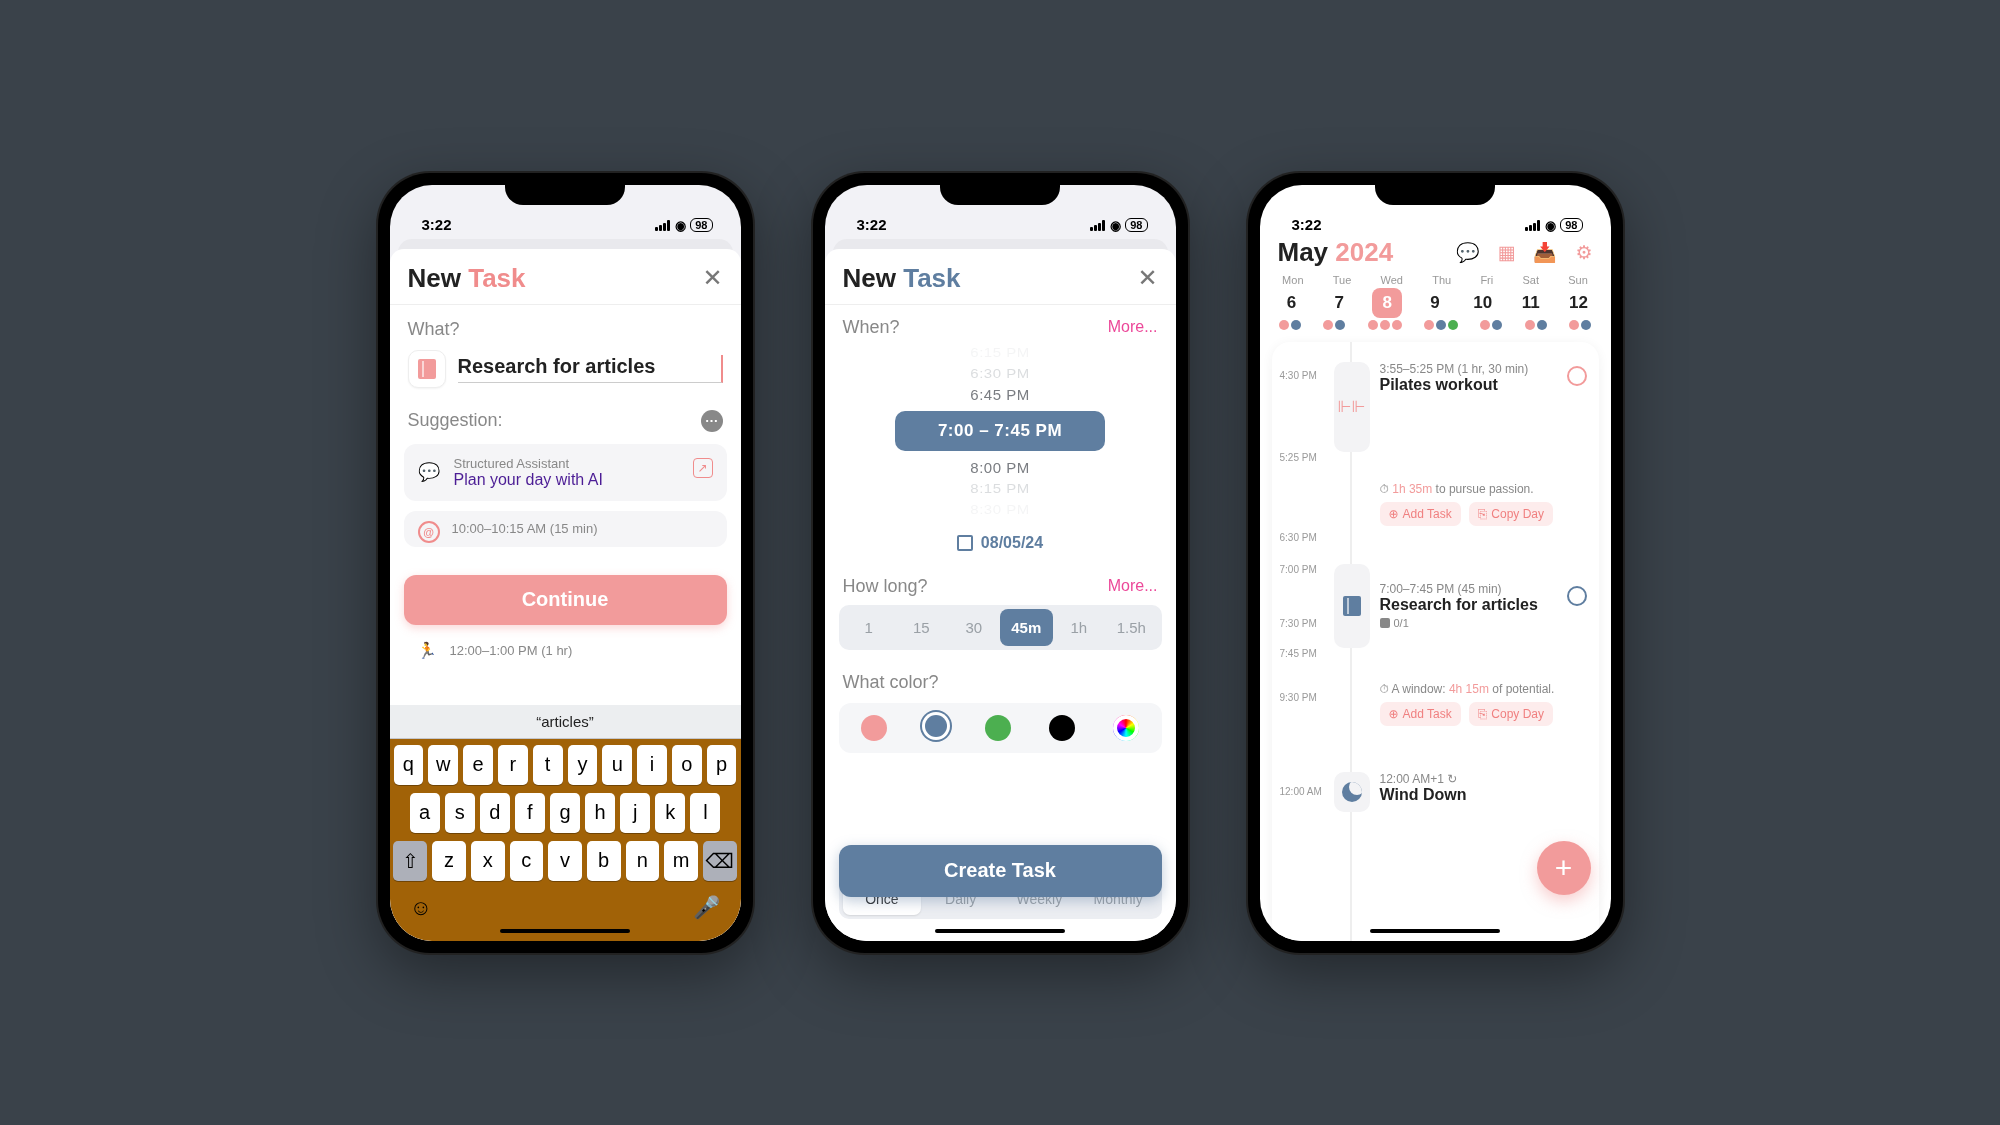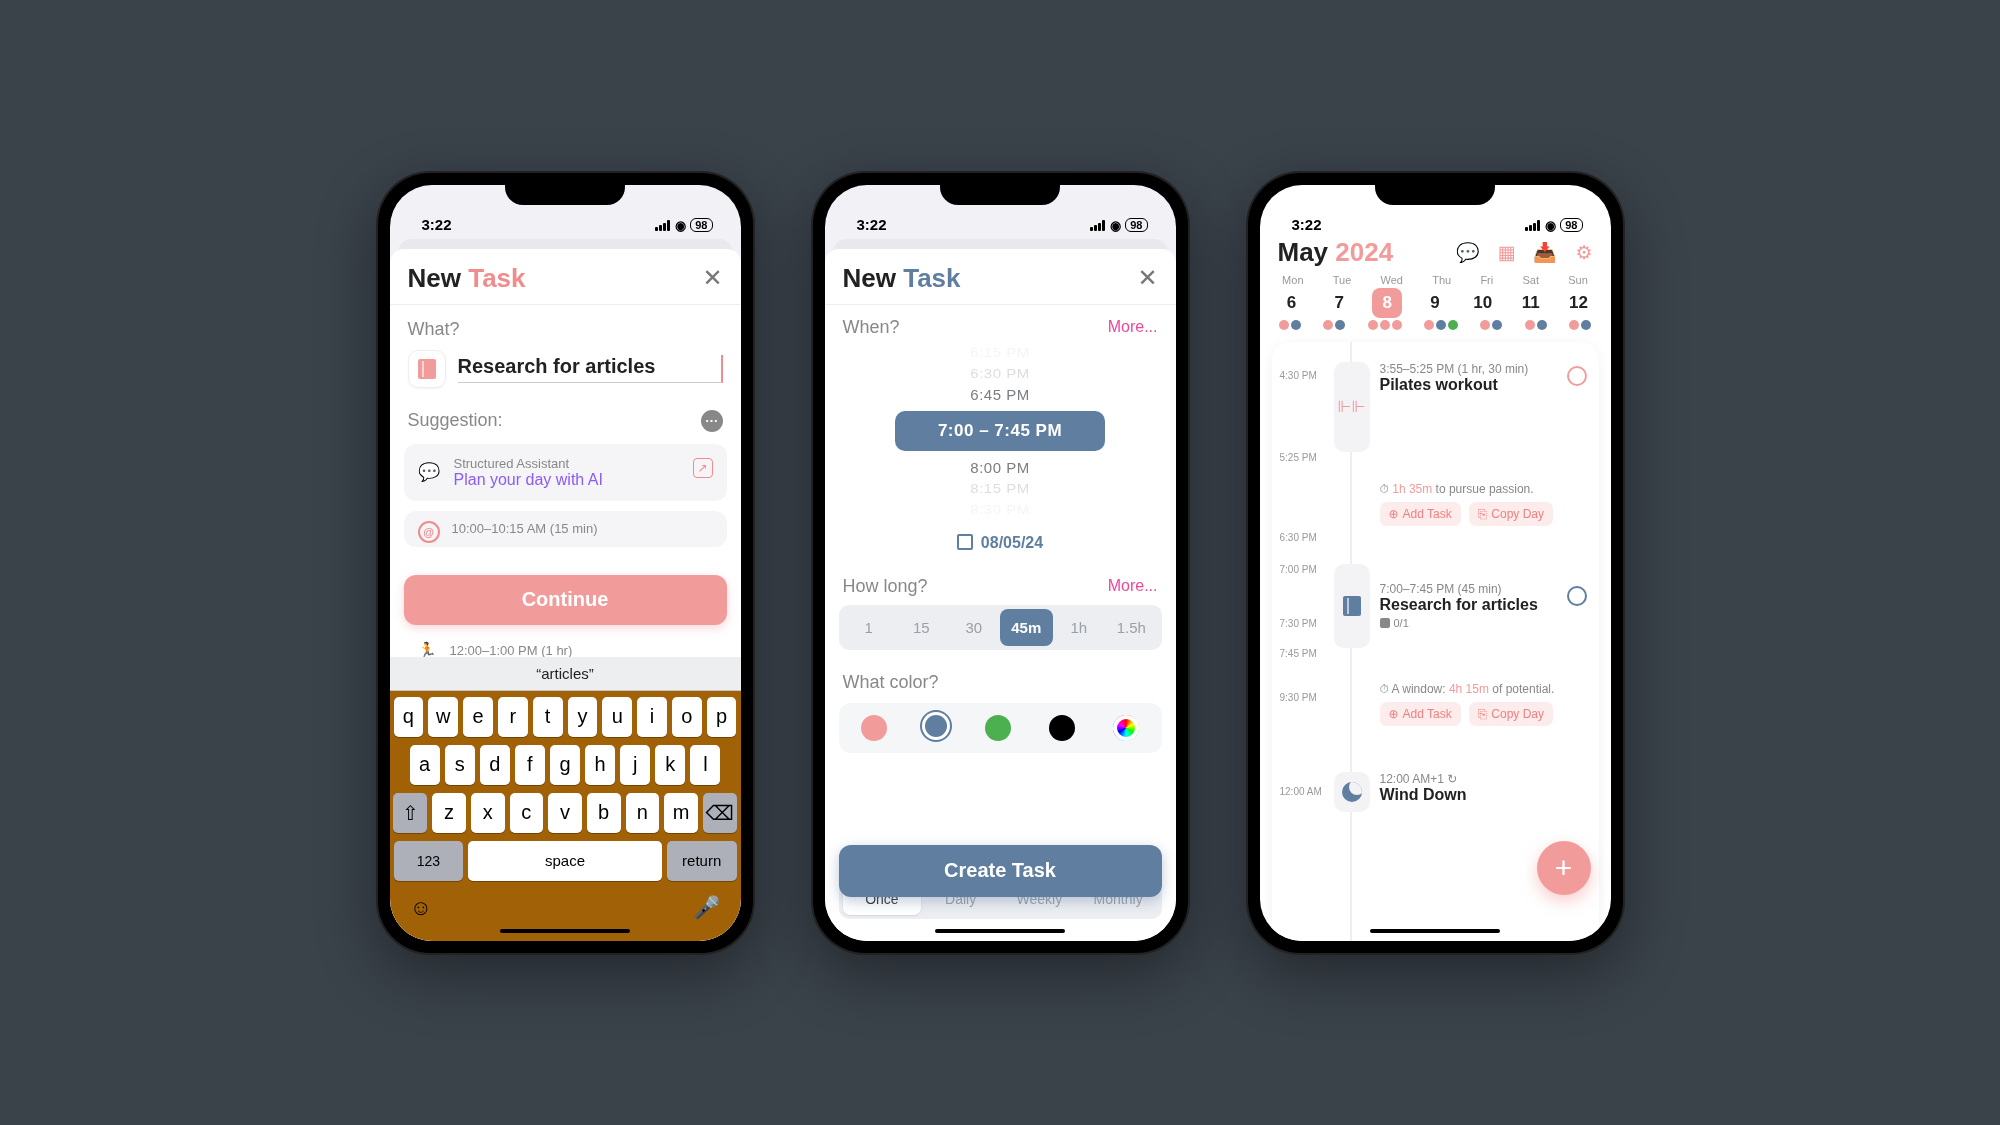--- a/index.html
+++ b/index.html
@@ -100,21 +100,21 @@
   }
   .cursor-mark { border-right:2px solid #f08c8c; }
   .sugg-row { display:flex; justify-content:space-between; align-items:center; padding:18px 18px 6px 18px; }
   .ellipsis-dot { width:22px; height:22px; background:#888; border-radius:50%; display:flex; align-items:center; justify-content:center; color:#fff; font-size:13px; font-weight:700; }
   .sugg-card {
     margin:6px 14px; background:#f5f5f7; border-radius:12px;
     padding:12px 14px; display:flex; align-items:center; gap:12px; position:relative;
   }
   .sugg-icon { width:24px; height:24px; display:flex; align-items:center; justify-content:center; color:#f08c8c; font-size:18px; }
   .sugg-sub { font-size:13px; color:#888; }
-  .sugg-main { font-size:16px; font-weight:500; color:#8b5cf6; }
+  .sugg-main { font-size:16px; font-weight:500; color:#4c1d95; }
   .open-arrow { position:absolute; right:14px; top:14px; width:20px; height:20px; border:1.5px solid #f08c8c; border-radius:4px; display:flex; align-items:center; justify-content:center; color:#f08c8c; font-size:12px; }
   .faded-card {
     margin:4px 14px; background:#f5f5f7; border-radius:12px;
     padding:10px 14px 4px 14px; display:flex; align-items:flex-start; gap:12px;
   }
   .faded-time { font-size:13px; color:#888; }
   .o-icon { width:22px; height:22px; border:2px solid #f08c8c; border-radius:50%; display:flex; align-items:center; justify-content:center; color:#f08c8c; font-size:11px; font-weight:700; }
   .continue-btn {
     position:absolute; left:14px; right:14px; top:326px;
     height:50px; background:#f29b9b; color:#fff;
@@ -144,21 +144,21 @@
   .when-head { display:flex; justify-content:space-between; align-items:center; padding:12px 18px 4px 18px;gap:38px; }
   .more-link { color:#ec4899; font-size:16px; }
   .time-picker { text-align:center; color:#9aa0a6; }
   .tp-line { padding:2px 0; font-size:15px; letter-spacing:0.5px; }
   .tp-faded { opacity:.35; transform:scaleY(.85); }
   .tp-selected {
     margin:6px auto; width:210px; padding:10px;
     background:#5f7ea0; color:#fff; border-radius:10px;
     font-size:17px; font-weight:600; letter-spacing:0.5px;
   }
-  .date-row { color:#5f7ea0; font-weight:600; font-size:16px; display:flex; align-items:flex-start; justify-content:center; gap:8px; padding:14px 0 8px 0; }
+  .date-row { color:#5f7ea0; font-weight:600; font-size:16px; display:flex; align-items:center; justify-content:center; gap:8px; padding:14px 0 8px 0; }
   .cal-mini { width:16px; height:16px; border:2px solid #5f7ea0; border-radius:2px; }
   .hl-head { display:flex; justify-content:space-between; align-items:center; padding:16px 18px 8px 18px; }
   .dur-pills { margin:0 14px; background:#eceef2; border-radius:10px; display:flex; padding:4px; }
   .dur-p { flex:1; text-align:center; padding:10px 0; font-size:15px; color:#9aa0a6; border-radius:8px; }
   .dur-p.sel { background:#5f7ea0; color:#fff; font-weight:600; }
   .color-head { padding:22px 18px 10px 18px; font-size:18px; color:#888; }
   .color-row { margin:0 14px; background:#f5f6f8; border-radius:12px; display:flex; justify-content:space-around; padding:12px 4px; }
   .swatch { width:26px; height:26px; border-radius:50%; }
   .sw-pink { background:#f29b9b; }
   .sw-blue { width:22px; height:22px; background:#5f7ea0; border-radius:50%; box-shadow:0 0 0 3px #fff, 0 0 0 5px #5f7ea0; }
@@ -321,25 +321,20 @@
             <div class="key fn">⇧</div>
             <div class="key">z</div>
             <div class="key">x</div>
             <div class="key">c</div>
             <div class="key">v</div>
             <div class="key">b</div>
             <div class="key">n</div>
             <div class="key">m</div>
             <div class="key fn">⌫</div>
           </div>
-          <div class="kb-row">
-            <div class="key fn num">123</div>
-            <div class="key space">space</div>
-            <div class="key fn ret">return</div>
-          </div>
         </div>
         <div class="kb-bottom">
           <span>☺</span>
           <span>🎤</span>
         </div>
       </div>
     </div>
     <div class="home-indicator"></div>
   </div>
 </div>

